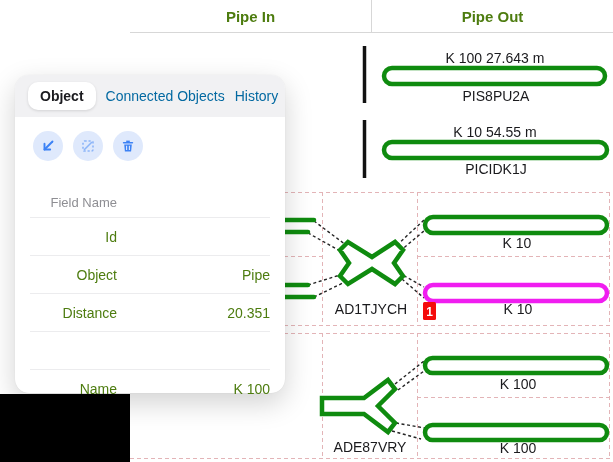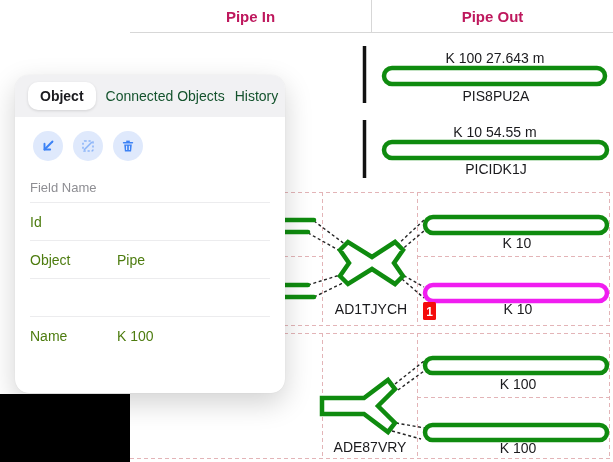--- a/index.html
+++ b/index.html
@@ -2,43 +2,43 @@
 <html><head>
 <meta charset="utf-8">
 <style>
   html,body{margin:0;padding:0;background:#ffffff;}
   .stage{position:relative;width:613px;height:462px;background:#ffffff;overflow:hidden;
          font-family:"Liberation Sans",sans-serif;}
   
   .hdr{position:absolute;left:130px;top:0;width:483px;height:33px;display:flex;
        border-bottom:1px solid #d7d7d7;background:#fff;box-sizing:border-box;}
   .hdr-cell{flex:1;display:flex;align-items:center;justify-content:center;
-            font-size:15px;font-weight:bold;color:#be185d;}
+            font-size:15px;font-weight:bold;color:#4d7c0f;}
   .hdr-cell.first{border-right:1px solid #d7d7d7;}
   
   .svg-layer{position:absolute;left:0;top:0;}
   .svg-layer text{font-family:"Liberation Sans",sans-serif;font-size:14px;fill:#1a1a1d;}
   .svg-layer text.badge-num{font-size:12px;font-weight:bold;fill:#ffffff;}
   
   .black-corner{position:absolute;left:0;top:394px;width:130px;height:68px;background:#000;}
   
   .panel{position:absolute;left:15px;top:75px;width:270px;height:318px;background:#fff;
          border-radius:14px;box-shadow:0 10px 28px rgba(0,0,0,.18),0 0 1px rgba(0,0,0,.12);
-         z-index:5;box-sizing:border-box;}
+         z-index:5;box-sizing:border-box;text-align:right;}
   .tabstrip{height:42px;background:#f1f1f3;border-radius:14px 14px 0 0;display:flex;
             align-items:center;padding:0 13px;gap:10px;box-sizing:border-box;}
-  .tab{font-size:14px;color:#14532d;white-space:nowrap;cursor:default;}
+  .tab{font-size:14px;color:#0369a1;white-space:nowrap;cursor:default;}
   .tab.active{background:#ffffff;color:#1b1b1f;padding:6px 12px;border-radius:10px;
               box-shadow:0 1px 3px rgba(0,0,0,.13);font-weight:bold;}
   .toolbar{display:flex;gap:10px;padding:14px 0 0 18px;}
   .icon-btn{width:30px;height:30px;border-radius:50%;background:#dfe9fc;border:none;
             display:flex;align-items:center;justify-content:center;padding:0;}
   .icon-btn svg{width:16px;height:16px;display:block;}
   .icon-btn.dim svg{opacity:.5;}
-  .fields{margin-top:12px;}
+  .fields{margin-top:27px;}
   .frow{display:grid;grid-template-columns:87px 1fr;align-items:center;margin:0 15px;
         height:37px;font-size:14px;color:#4d7c0f;border-top:1px solid #ececee;}
   .frow.head{height:29px;font-size:13px;color:#8e8e93;border-top:none;}
 </style>
 </head>
 <body>
 
 <div class="stage">
 
   <div class="hdr">
@@ -166,20 +166,24 @@
         <div>Field Name</div>
       </div>
       <div class="frow">
         <div>Id</div>
       </div>
       <div class="frow">
         <div>Object</div>
         <div>Pipe</div>
       </div>
       <div class="frow">
+        <div>Distance</div>
+        <div>20.351</div>
+      </div>
+      <div class="frow">
       </div>
       <div class="frow">
         <div>Name</div>
         <div>K 100</div>
       </div>
     </div>
   </div>
 
 </div>
 

